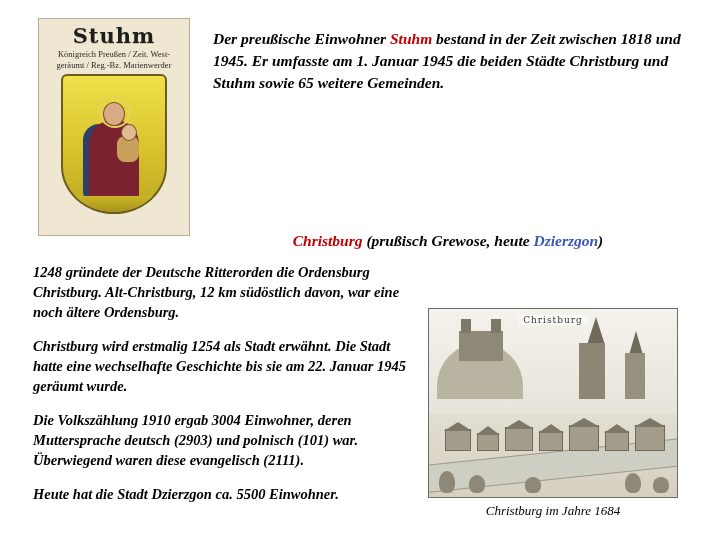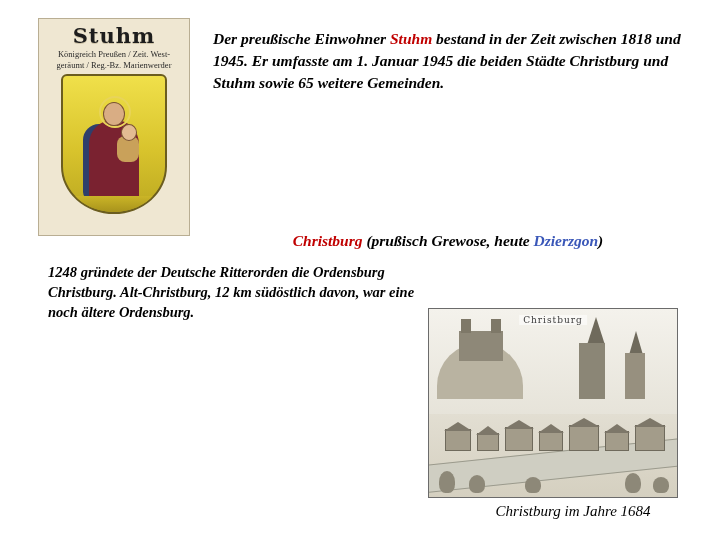--- a/index.html
+++ b/index.html
@@ -187,21 +187,21 @@
     left: 33px;
     top: 262px;
     width: 388px;
     font-size: 14.5px;
     line-height: 20px;
     font-weight: bold;
     font-style: italic;
     font-family: "Liberation Serif", serif;
   }
   #body-text p {
-    margin: 0 0 14px 15px;
+    margin: 0 0 14px 0;
   }
 
   
   #engraving {
     position: absolute;
     left: 428px;
     top: 308px;
     width: 250px;
     height: 190px;
     border: 1px solid #6b6b6b;
@@ -344,25 +344,25 @@
     bottom: 0;
     width: 16px;
     height: 22px;
     background: #8d8878;
     border-radius: 50% 50% 40% 40%;
   }
 
   
   #engraving-caption {
     position: absolute;
-    left: 448px;
+    left: 428px;
     top: 503px;
     width: 250px;
     text-align: center;
-    font-size: 15px;
+    font-size: 13px;
     font-style: italic;
     font-family: "Liberation Serif", serif;
     color: #000000;
   }
 </style>
 </head>
 <body>
 
 <div id="coat-of-arms">
   <div class="coa-title">Stuhm</div>
@@ -382,20 +382,23 @@
     </div>
   </div>
 </div>
 
 <div id="intro-paragraph"><span>Der preußische Einwohner </span><span class="hl-red">Stuhm</span><span> bestand in der Zeit zwischen 1818 und 1945. Er umfasste am 1. Januar 1945 die beiden Städte Christburg und Stuhm sowie 65 weitere Gemeinden.</span></div>
 
 <div id="christburg-heading"><span class="name-red">Christburg</span><span class="normal"> (prußisch Grewose, heute </span><span class="name-blue">Dzierzgon</span><span class="normal">)</span></div>
 
 <div id="body-text">
   <p>1248 gründete der Deutsche Ritterorden die Ordensburg Christburg.  Alt-Christburg, 12 km südöstlich davon, war eine noch ältere Ordensburg.</p>
+  <p>Christburg wird erstmalig 1254 als Stadt erwähnt. Die Stadt hatte eine wechselhafte Geschichte bis sie am 22. Januar 1945 geräumt wurde.</p>
+  <p>Die Volkszählung 1910 ergab 3004 Einwohner, deren Muttersprache deutsch (2903) und polnisch (101) war. Überwiegend waren diese evangelisch (2111).</p>
+  <p>Heute hat die Stadt Dzierzgon ca. 5500 Einwohner.</p>
 </div>
 
 <div id="engraving">
   <div class="eng-sky"></div>
   <div class="eng-ground"></div>
   <div class="eng-banner">Christburg</div>
   <div class="eng-hill"></div>
   <div class="eng-castle"></div>
   <div class="eng-spire"></div>
   <div class="eng-church"></div>

